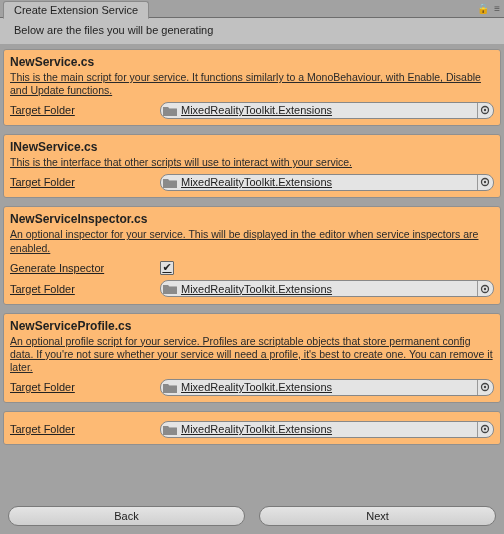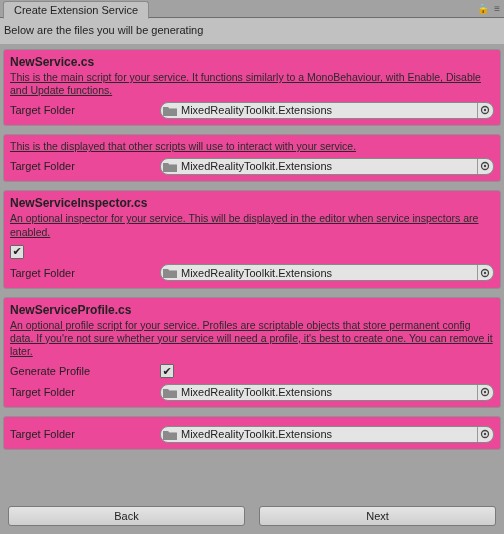--- a/index.html
+++ b/index.html
@@ -40,33 +40,33 @@
   .title-icons {
     margin-left: auto;
     display: flex;
     gap: 4px;
     padding-right: 4px;
     color: #555;
     font-size: 10px;
   }
   .title-icons span { cursor: default; }
   .intro {
-    padding: 6px 6px 8px 4px;
+    padding: 6px 6px 8px 14px;
     font-size: 11px;
     color: #222;
     background: #c1c1c1;
   }
   .content {
     flex: 1 1 auto;
     padding: 0 3px 0 3px;
     background: #a2a2a2;
     overflow: hidden;
   }
   .section {
-    background: #ec4899;
+    background: #fdba74;
     border: 1px solid #909090;
     border-radius: 3px;
     margin: 5px 0 8px 0;
     padding: 5px 6px 6px 6px;
   }
   .section h3 {
     font-size: 12px;
     font-weight: bold;
     margin-bottom: 2px;
     color: #222;
@@ -76,20 +76,21 @@
     color: #2a2a2a;
     line-height: 1.25;
     margin-bottom: 4px;
     text-decoration: underline;
   }
   .row {
     display: flex;
     align-items: center;
     height: 18px;
     margin-top: 3px;
+    text-decoration: underline;
   }
   .row-label {
     width: 150px;
     font-size: 11px;
     color: #222;
   }
   .row-value {
     flex: 1;
     display: flex;
     align-items: center;
@@ -143,21 +144,21 @@
     display: flex;
     gap: 14px;
     padding: 6px 8px 8px 8px;
     background: #a2a2a2;
   }
   .btn {
     flex: 1;
     height: 20px;
     background: linear-gradient(#e4e4e4,#cfcfcf);
     border: 1px solid #7a7a7a;
-    border-radius: 3px;
+    border-radius: 10px;
     font-size: 11px;
     color: #222;
     cursor: pointer;
     display:flex; align-items:center; justify-content:center;
   }
 </style>
 </head>
 <body>
 <div class="window">
 
@@ -194,21 +195,22 @@
                   <circle cx="5" cy="5" r="3.5" fill="none" stroke="#444" stroke-width="1.3"></circle>
                   <circle cx="5" cy="5" r="1.2" fill="#444"></circle>
                 </svg>
             </span>
           </div>
         </div>
       </div>
     </div>
 
     <div class="section">
-      <div class="desc">This is the displayed that other scripts will use to interact with your service.</div>
+      <h3>INewService.cs</h3>
+      <div class="desc">This is the interface that other scripts will use to interact with your service.</div>
       <div class="row">
         <div class="row-label">Target Folder</div>
         <div class="row-value">
           <div class="obj-field">
             <span class="folder-icon">
               <svg width="14" height="11" viewBox="0 0 14 11">
                   <path d="M0 2 h5 l1.5 1.5 H14 V11 H0 Z" fill="#8a8a8a"></path>
                   <path d="M0 2 h5 l1.5 1.5 H13 V3 H6 L5 2 Z" fill="#b0b0b0"></path>
                 </svg>
             </span>
@@ -221,20 +223,21 @@
             </span>
           </div>
         </div>
       </div>
     </div>
 
     <div class="section">
       <h3>NewServiceInspector.cs</h3>
       <div class="desc">An optional inspector for your service. This will be displayed in the editor when service inspectors are enabled.</div>
       <div class="row">
+        <div class="row-label">Generate Inspector</div>
         <div class="row-value">
           <span class="checkbox checked"></span>
         </div>
       </div>
       <div class="row">
         <div class="row-label">Target Folder</div>
         <div class="row-value">
           <div class="obj-field">
             <span class="folder-icon">
               <svg width="14" height="11" viewBox="0 0 14 11">
@@ -250,26 +253,20 @@
                 </svg>
             </span>
           </div>
         </div>
       </div>
     </div>
 
     <div class="section">
       <h3>NewServiceProfile.cs</h3>
       <div class="desc">An optional profile script for your service. Profiles are scriptable objects that store permanent config data. If you're not sure whether your service will need a profile, it's best to create one. You can remove it later.</div>
-      <div class="row">
-        <div class="row-label">Generate Profile</div>
-        <div class="row-value">
-          <span class="checkbox checked"></span>
-        </div>
-      </div>
       <div class="row">
         <div class="row-label">Target Folder</div>
         <div class="row-value">
           <div class="obj-field">
             <span class="folder-icon">
               <svg width="14" height="11" viewBox="0 0 14 11">
                   <path d="M0 2 h5 l1.5 1.5 H14 V11 H0 Z" fill="#8a8a8a"></path>
                   <path d="M0 2 h5 l1.5 1.5 H13 V3 H6 L5 2 Z" fill="#b0b0b0"></path>
                 </svg>
             </span>

